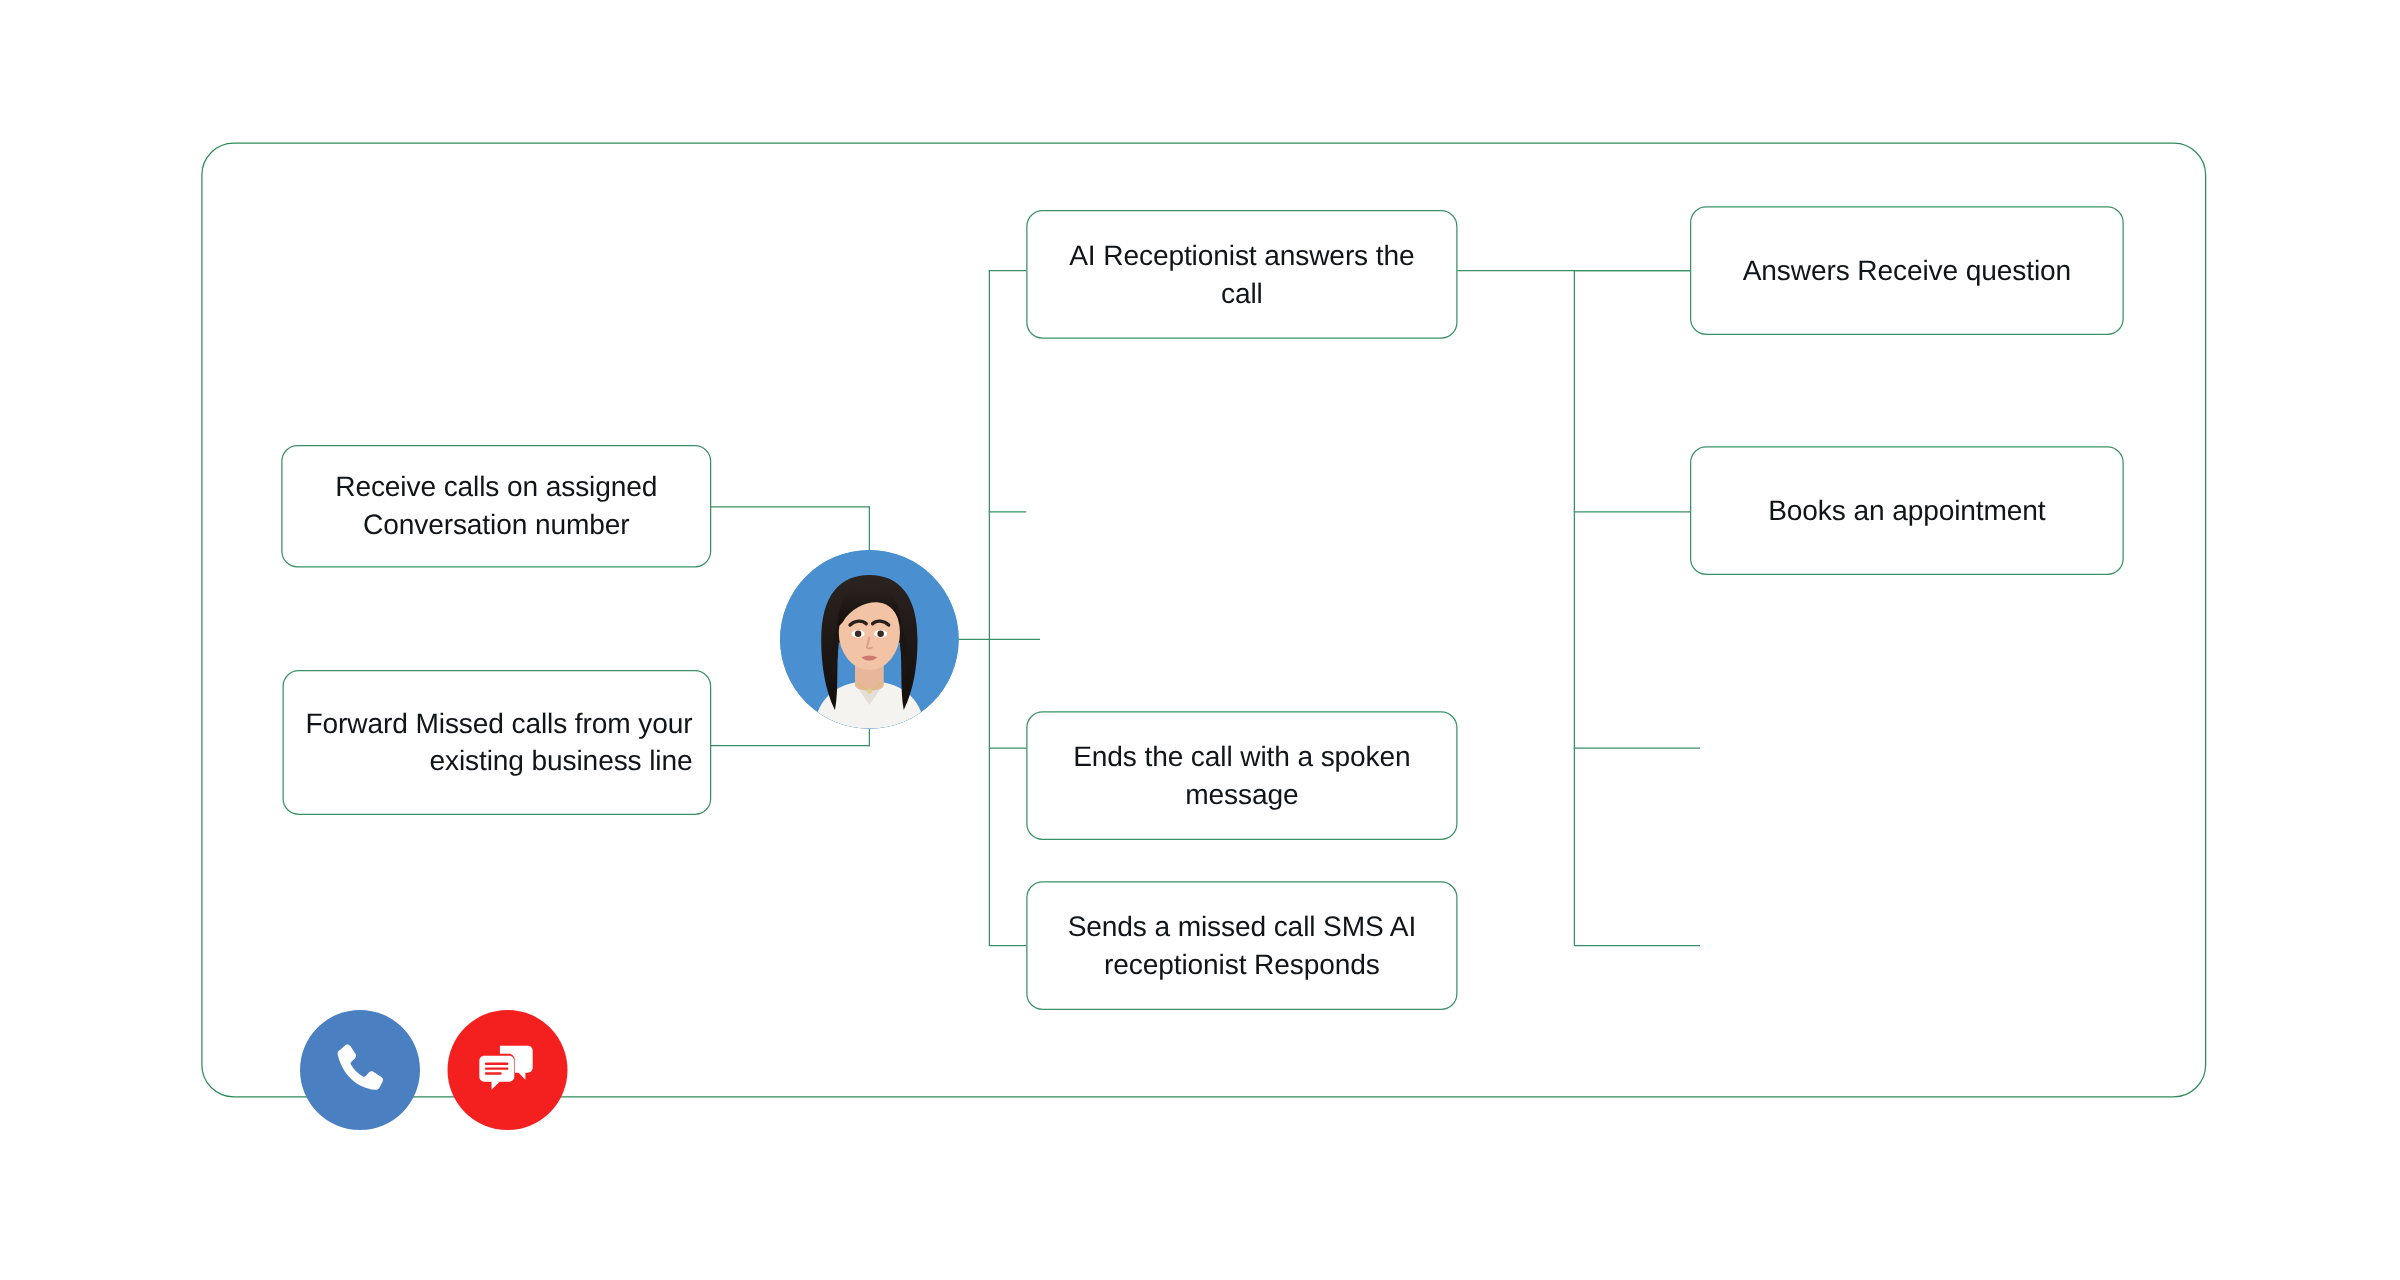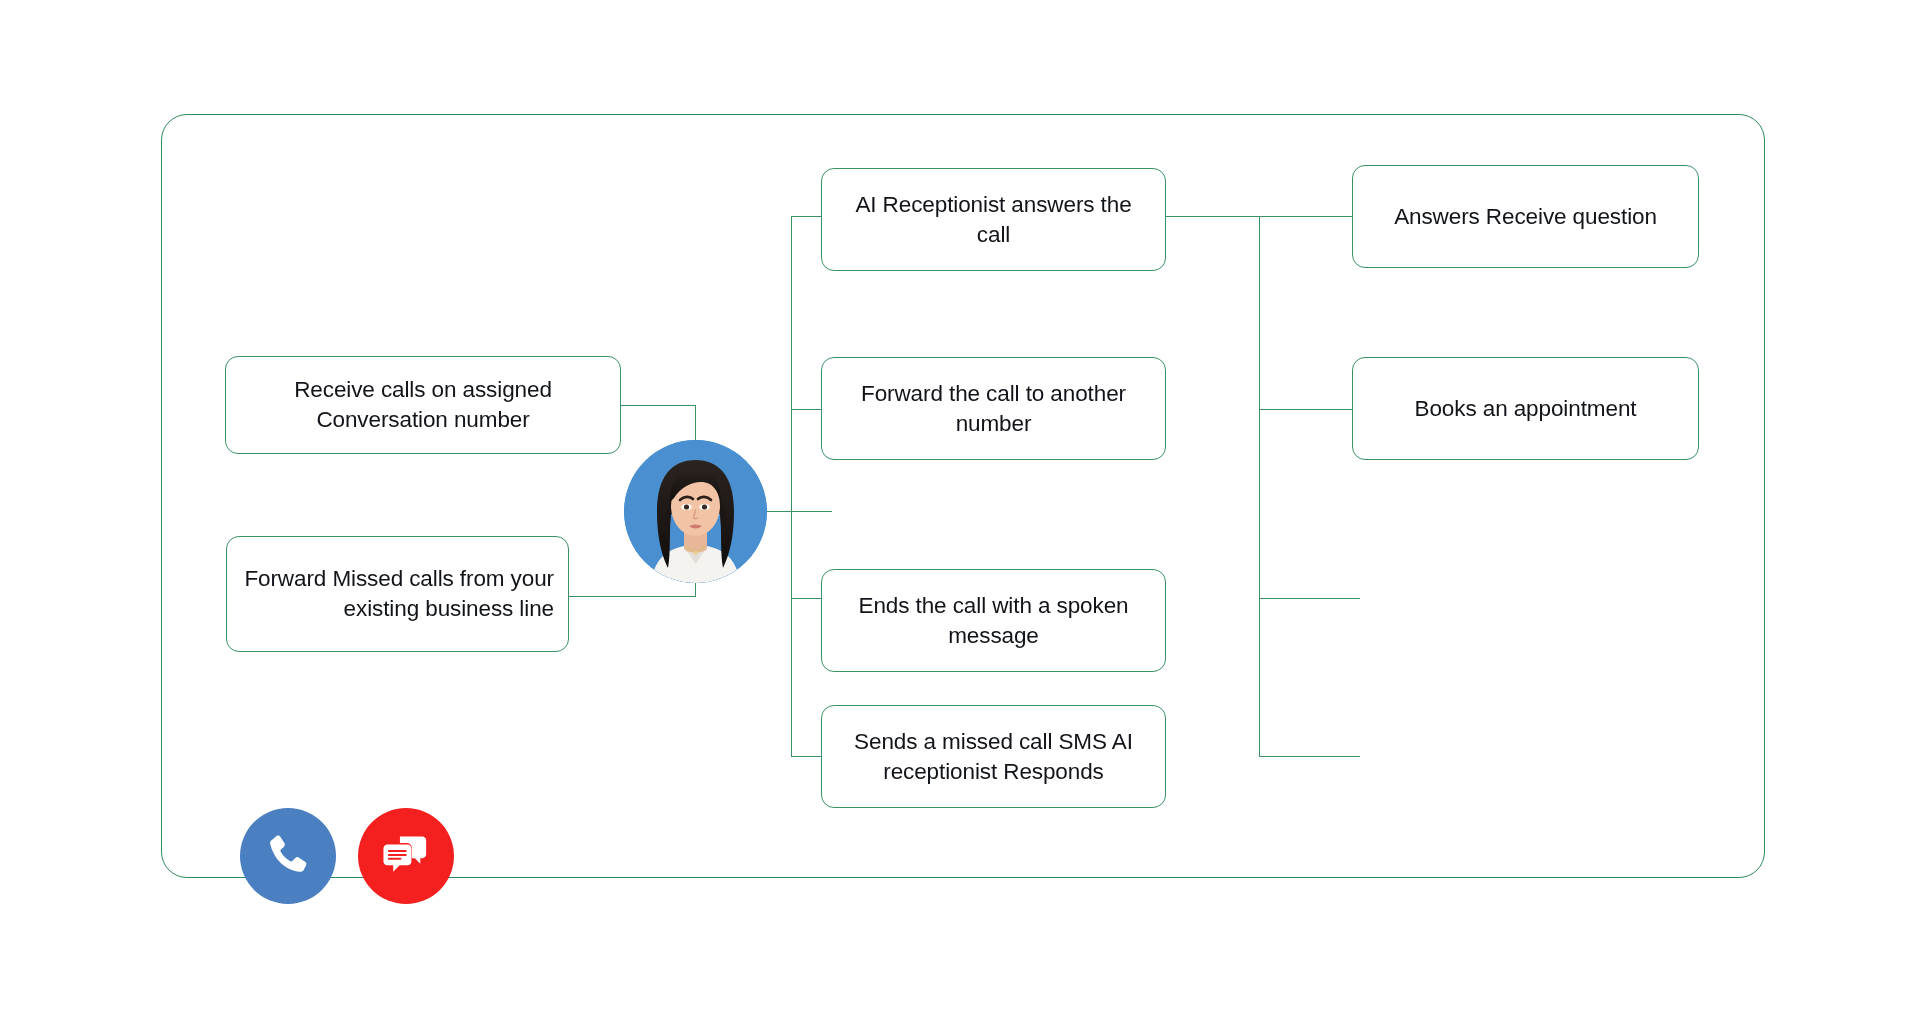--- a/index.html
+++ b/index.html
@@ -98,21 +98,21 @@
 
   <div class="ln h" style="left:1166px; top:216px; width:190px;"></div>
 
   <div class="ln v" style="left:1259px; top:216px; height:540px;"></div>
 
   <div class="ln h" style="left:1259px; top:216px; width:98px;"></div>
   <div class="ln h" style="left:1259px; top:409px; width:98px;"></div>
   <div class="ln h" style="left:1259px; top:598px; width:101px;"></div>
   <div class="ln h" style="left:1259px; top:756px; width:101px;"></div>
 
-  <div class="node" style="left:225px; top:356px; width:396px; height:98px;">
+  <div class="node" style="left:225px; top:356px; width:344px; height:98px;">
     <span>Receive calls on assigned Conversation number</span>
   </div>
 
   <div class="node" style="left:226px; top:536px; width:343px; height:116px;text-align:right;">
     <span>Forward Missed calls from your existing business line</span>
   </div>
 
   <div class="avatar">
     <svg viewBox="0 0 143 143" xmlns="http://www.w3.org/2000/svg">
       <defs>
@@ -158,23 +158,20 @@
         <path d="M62 106 q9.5 11 19 0" stroke="#d9c07a" stroke-width="1.2" fill="none"></path>
         <circle cx="71.5" cy="113" r="2" fill="#e6cf8e"></circle>
       </g>
     </svg>
   </div>
 
   <div class="node" style="left:821px; top:168px; width:345px; height:103px;">
     <span>AI Receptionist answers the call</span>
   </div>
 
-  <div class="node" style="left:821px; top:357px; width:345px; height:103px;">
-    <span>Forward the call to another number</span>
-  </div>
 
   <div class="node" style="left:821px; top:547px; width:345px; height:103px;margin-top:22px;">
     <span>Ends the call with a spoken message</span>
   </div>
 
   <div class="node" style="left:821px; top:705px; width:345px; height:103px;">
     <span>Sends a missed call SMS AI receptionist Responds</span>
   </div>
 
   <div class="node" style="left:1352px; top:165px; width:347px; height:103px;">

